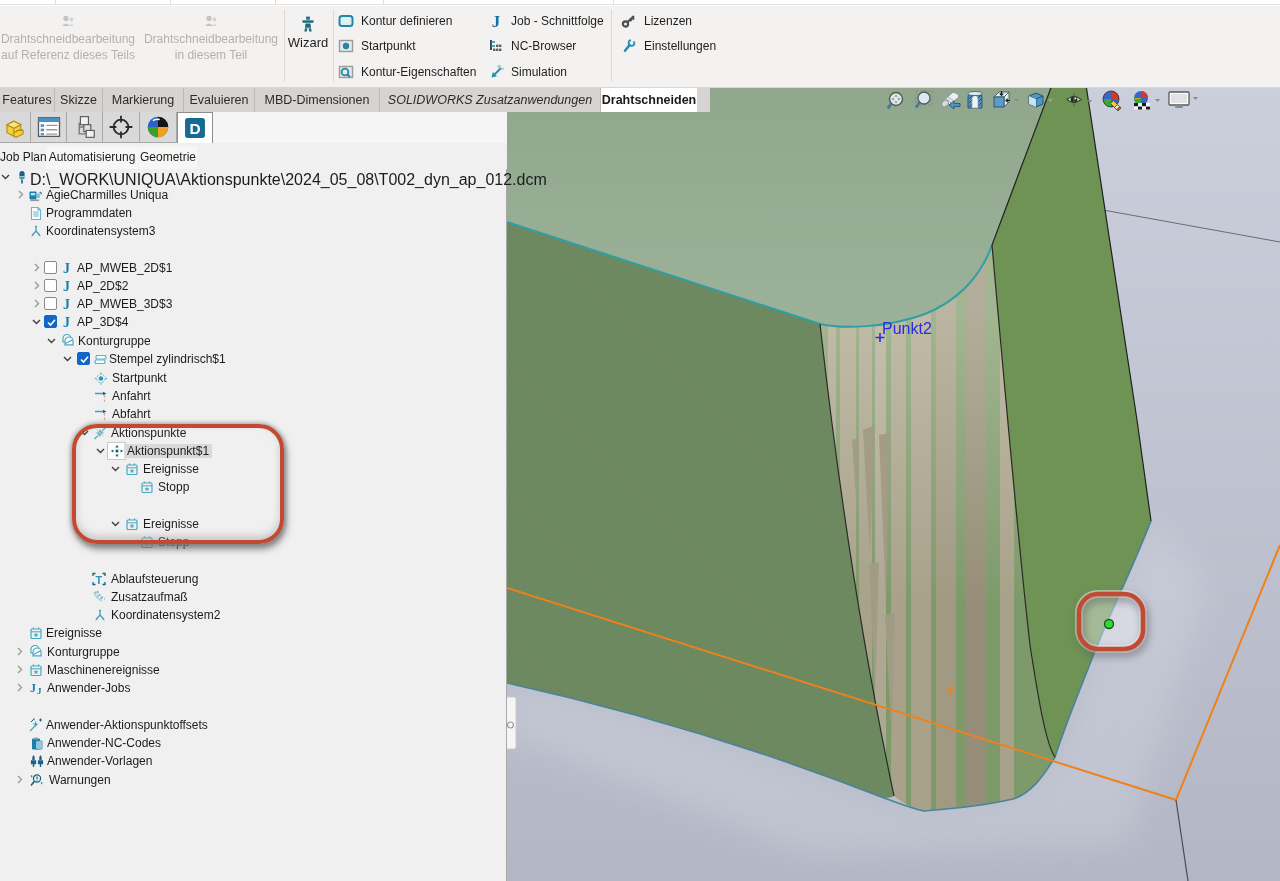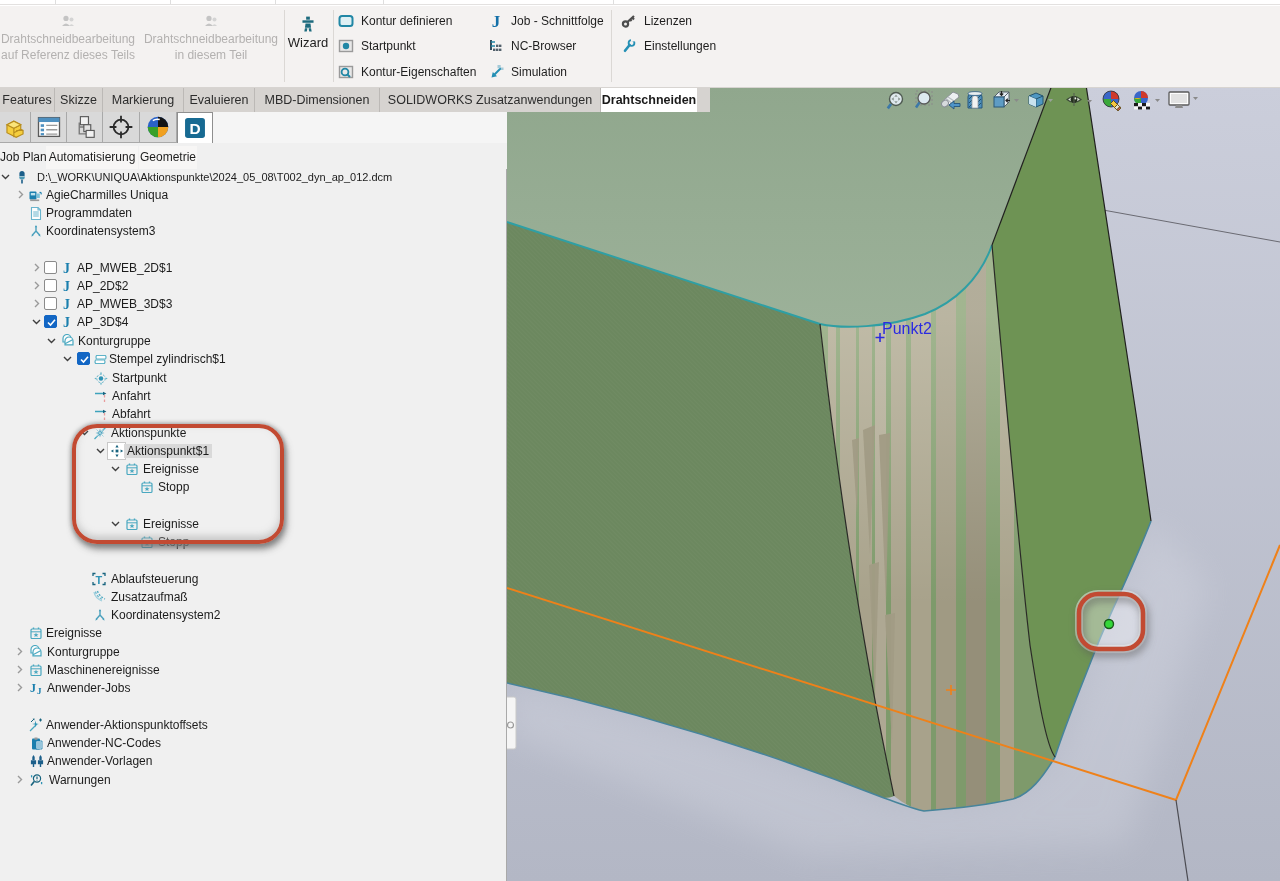--- a/index.html
+++ b/index.html
@@ -396,21 +396,21 @@
     <span>Einstellungen</span>
   </div>
 </div>
 
 <div id="tabrow" class="abs">
   <div class="tab" style="left:0; width:55px;">Features</div>
   <div class="tab" style="left:55px; width:48px;">Skizze</div>
   <div class="tab" style="left:103px; width:81px;">Markierung</div>
   <div class="tab" style="left:184px; width:71px;">Evaluieren</div>
   <div class="tab" style="left:255px; width:125px;">MBD-Dimensionen</div>
-  <div class="tab" style="left:380px; width:221px;">SOLIDWORKS Zusatzanwendungen</div>
+  <div class="tab" style="left:380px; width:221px;font-style:italic;">SOLIDWORKS Zusatzanwendungen</div>
   <div class="tab active" style="left:601px; width:96px;">Drahtschneiden</div>
 </div>
 
 <svg class="abs" style="left:880px; top:89px;" width="330" height="26" viewBox="0 0 330 26">
 
   <g transform="translate(7,2)">
     <circle cx="9" cy="8" r="6.5" fill="#dfe9ee" stroke="#4f5a52" stroke-width="1.4"></circle>
     <g fill="#8f9a96">
           <path d="M9,3.4 L10.7,5.8 L7.3,5.8 Z"></path>
           <path d="M9,12.6 L10.7,10.2 L7.3,10.2 Z"></path>
@@ -564,21 +564,21 @@
     <div class="jtab light" style="left:139px; width:58px;">Geometrie</div>
   </div>
   <div id="tree">
 <div class="tr" style="top:0px">
           <svg class="chev" style="left:1px" width="9" height="12" viewBox="0 0 9 12">
             <path d="M1,4 L4.5,7.5 L8,4" fill="none" stroke="#3f3f3f" stroke-width="1.4"></path>
           </svg>
           <svg class="ti" style="left:15px" width="14" height="15" viewBox="0 0 14 15">
             <use href="#i-pin"></use>
           </svg>
-          <span class="lbl" style="left:37px;font-size:11px;top:3px">D:\_WORK\UNIQUA\Aktionspunkte\2024_05_08\T002_dyn_ap_012.dcm</span>
+          <span class="lbl" style="left:30px;font-size:16px;top:3px">D:\_WORK\UNIQUA\Aktionspunkte\2024_05_08\T002_dyn_ap_012.dcm</span>
         </div>
 <div class="tr" style="top:18px">
           <svg class="chev" style="left:16px" width="9" height="12" viewBox="0 0 9 12">
             <path d="M3,2 L6.5,5.5 L3,9" fill="none" stroke="#9a9a9a" stroke-width="1.4"></path>
           </svg>
           <svg class="ti" style="left:28px" width="14" height="15" viewBox="0 0 14 15">
             <use href="#i-mach"></use>
           </svg>
           <span class="lbl" style="left:46px">AgieCharmilles Uniqua</span>
         </div>

